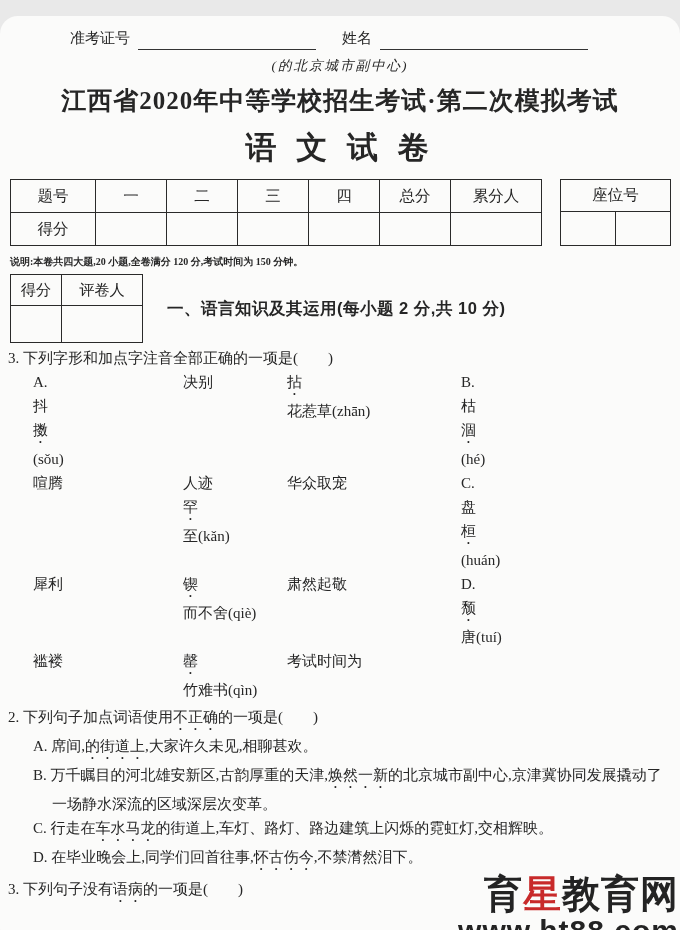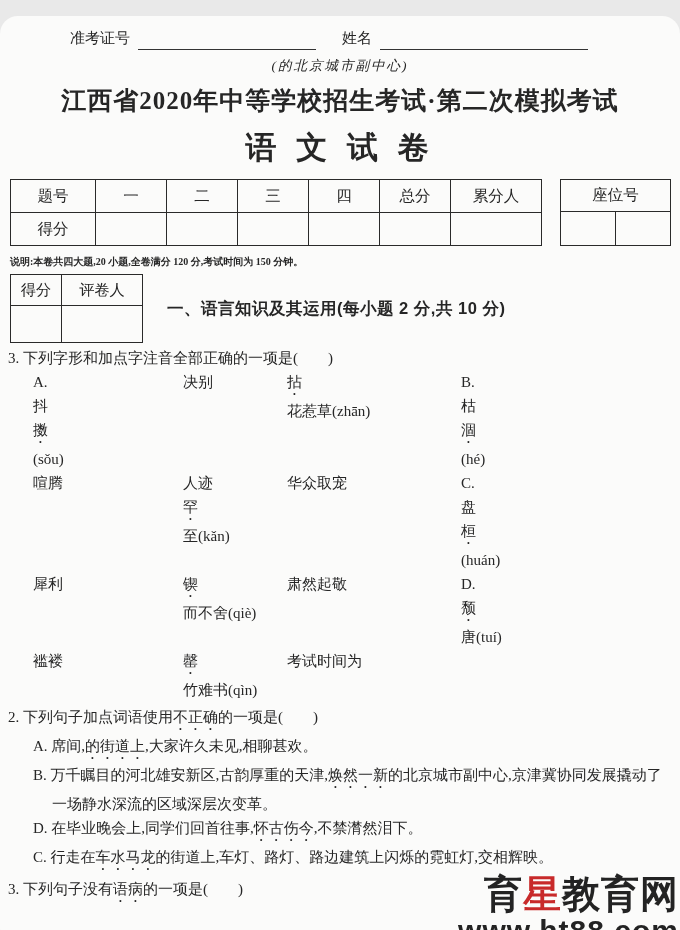--- a/index.html
+++ b/index.html
@@ -155,22 +155,22 @@
       <span>褴褛</span>
       <span><span class="emdot">罄</span>竹难书(qìn)</span>
       <span>考试时间为</span>
     </div>
   </div>
 
   <div class="question">
     <div class="stem">2. 下列句子加点词语使用<span class="emdot">不正确</span>的一项是(　　)</div>
     <div class="option">A. 席间,<span class="emdot">的街道上</span>,大家许久未见,相聊甚欢。</div>
     <div class="option">B. 万千瞩目的河北雄安新区,古韵厚重的天津,<span class="emdot">焕然一新</span>的北京城市副中心,京津冀协同发展撬动了一场静水深流的区域深层次变革。</div>
+    <div class="option">C. 行走在<span class="emdot">车水马龙</span>的街道上,车灯、路灯、路边建筑上闪烁的霓虹灯,交相辉映。</div>
     <div class="option">D. 在毕业晚会上,同学们回首往事,<span class="emdot">怀古伤今</span>,不禁潸然泪下。</div>
-    <div class="option">C. 行走在<span class="emdot">车水马龙</span>的街道上,车灯、路灯、路边建筑上闪烁的霓虹灯,交相辉映。</div>
   </div>
 
   <div class="question">
     <div class="stem">3. 下列句子没有<span class="emdot">语病</span>的一项是(　　)</div>
 
   </div>
 
   <div class="watermark">
     <div class="wm-brand"><span>育</span><span class="wm-red">星</span><span>教育网</span></div>
     <div class="wm-url">www.ht88.com</div>

